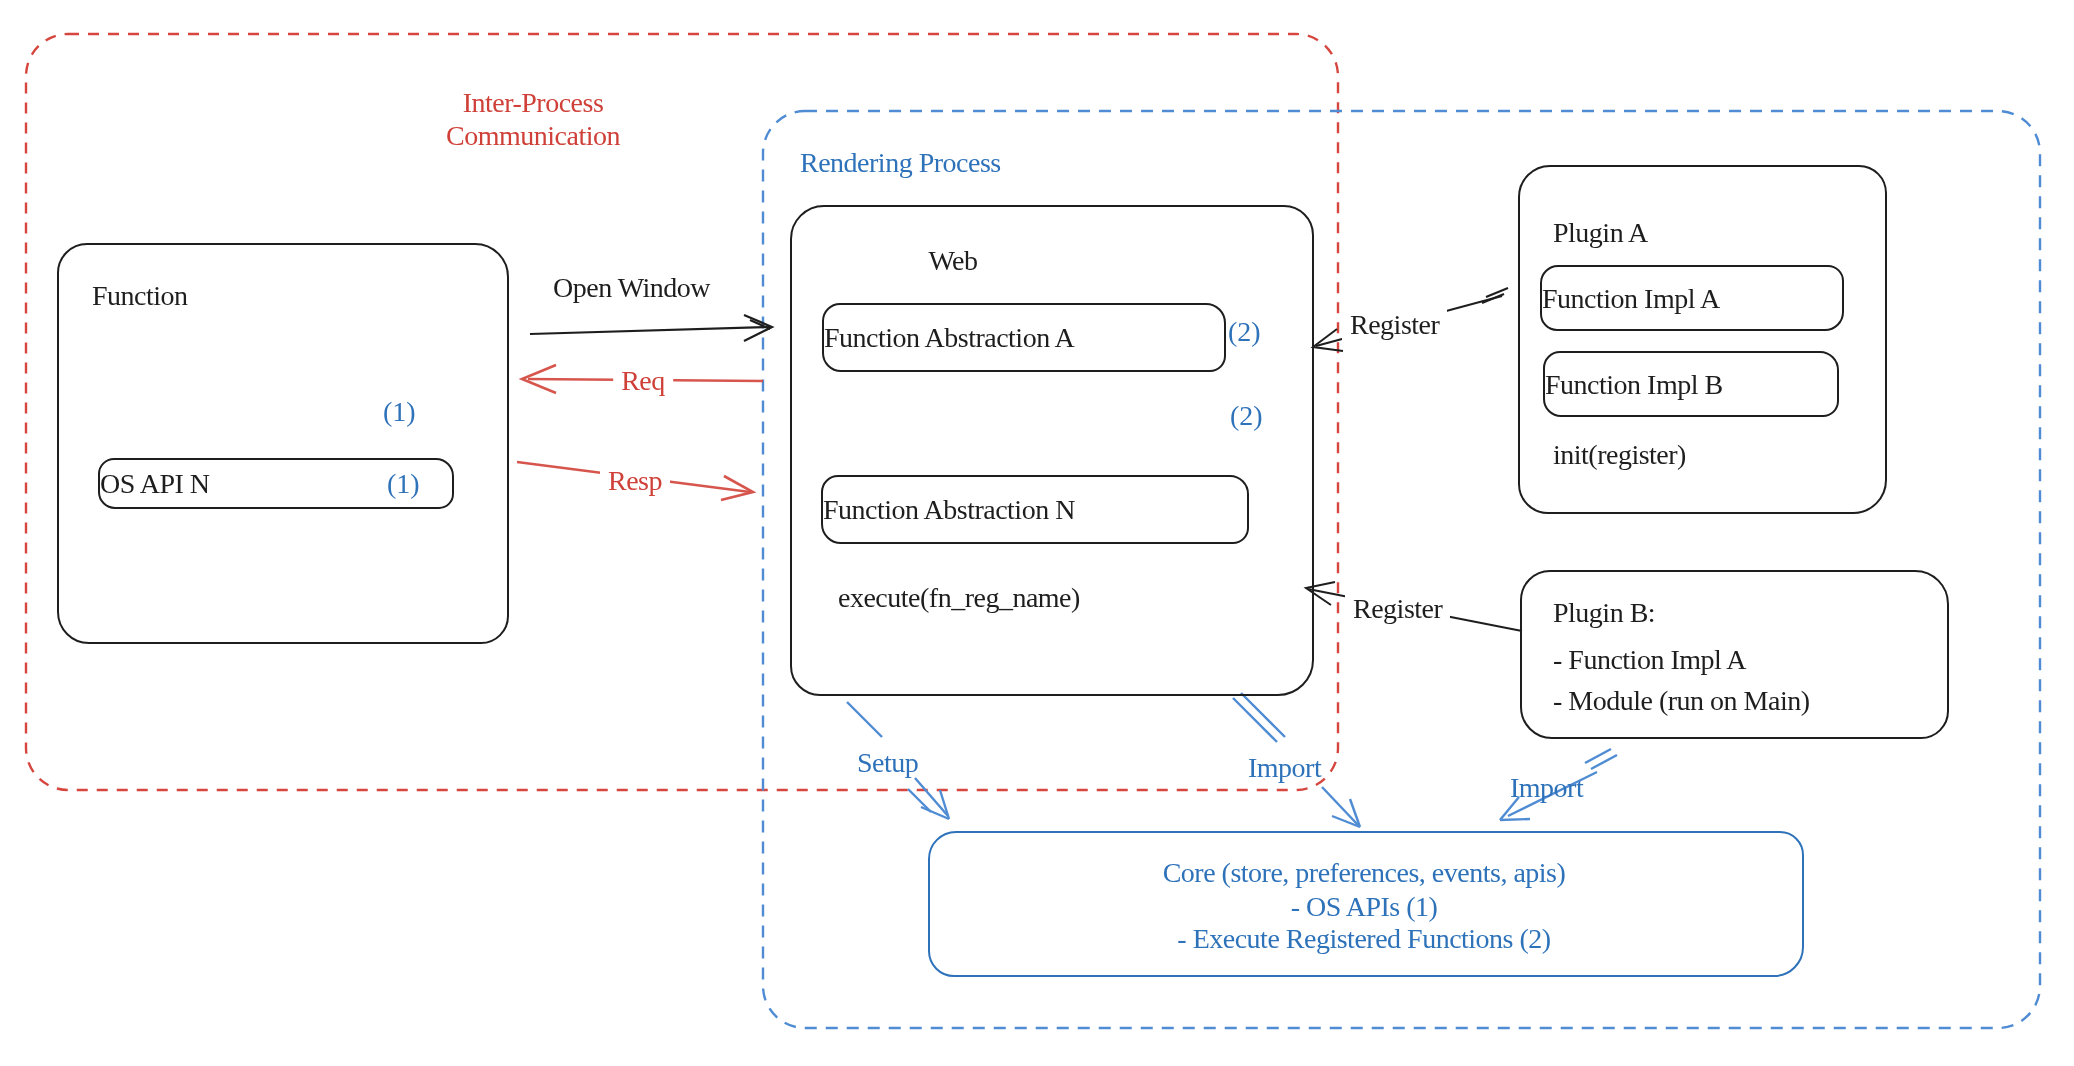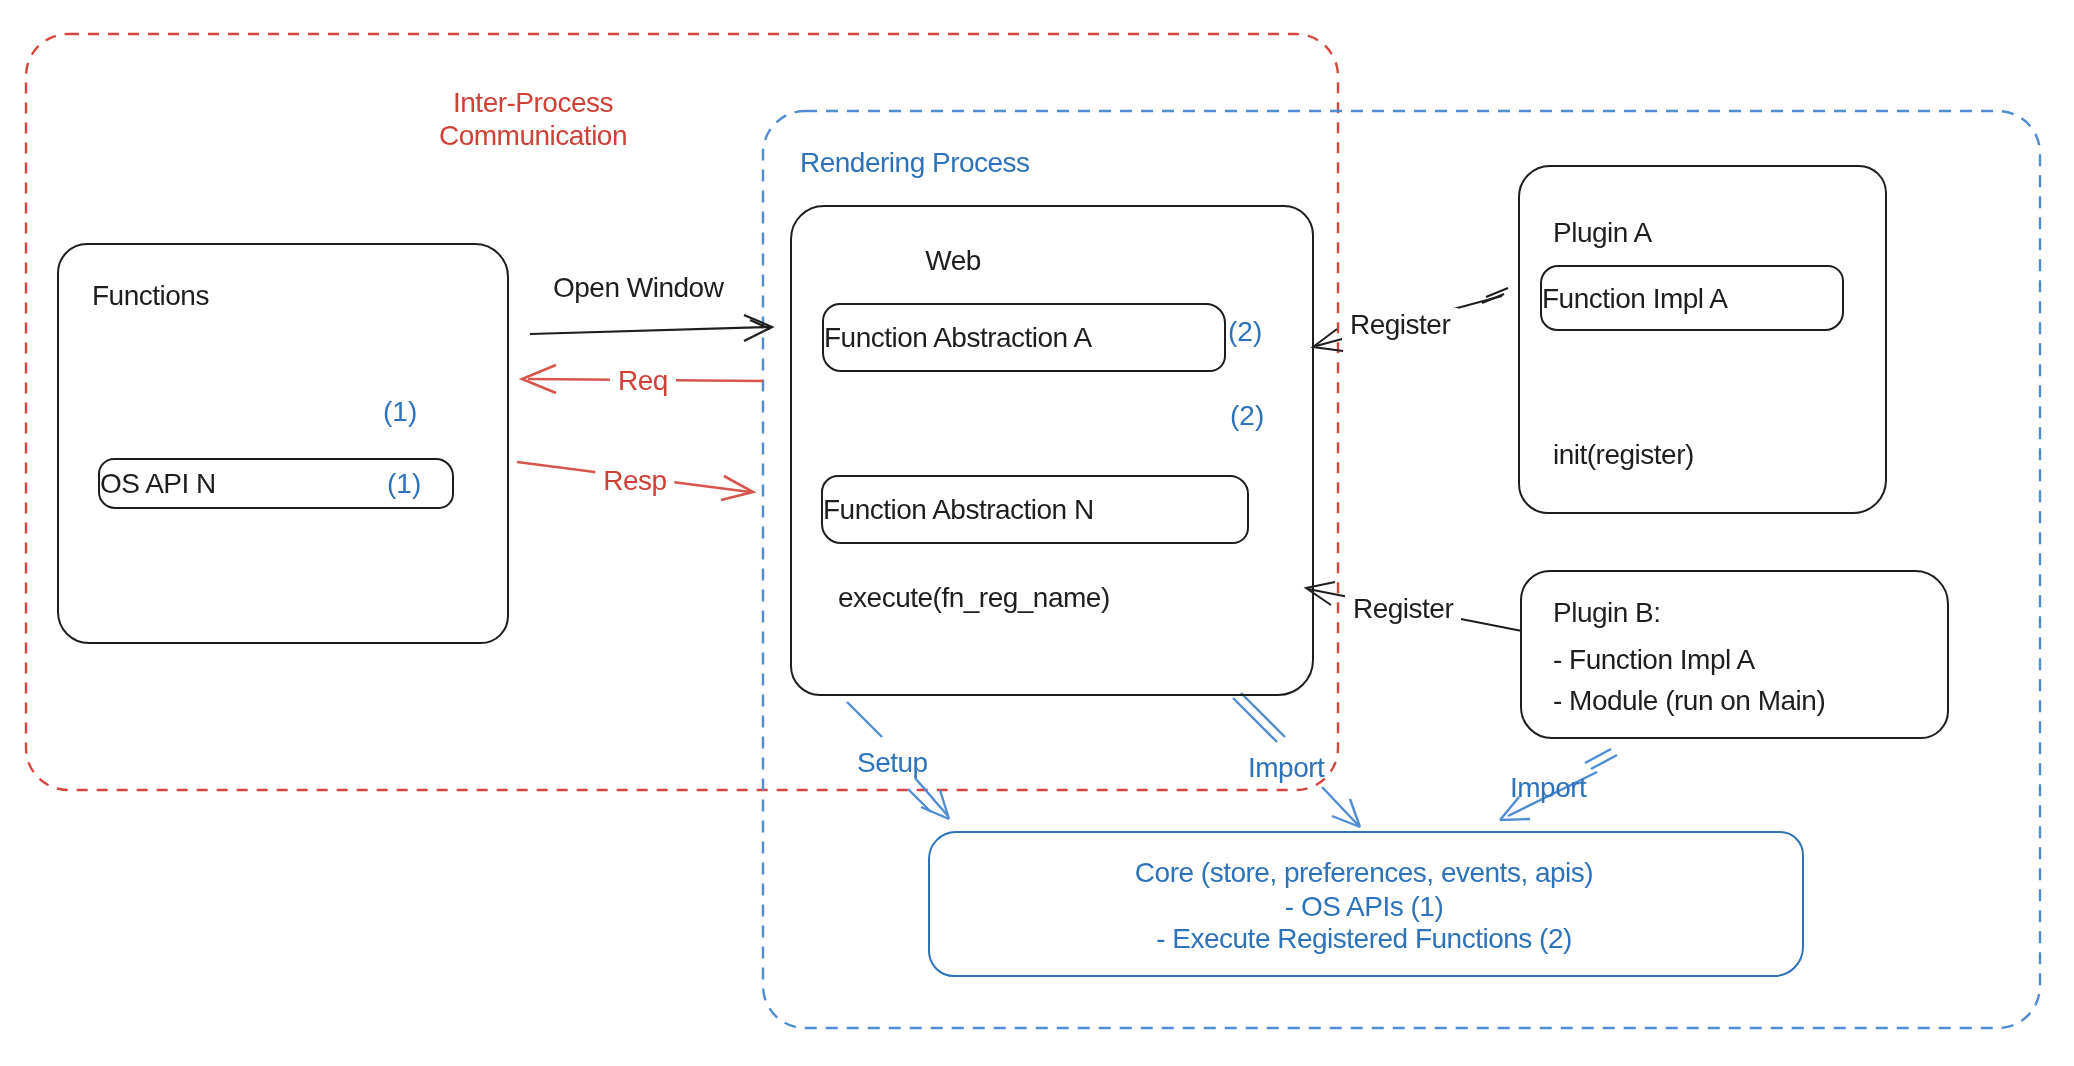--- a/index.html
+++ b/index.html
@@ -1,18 +1,18 @@
 <!DOCTYPE html>
 <html><head>
 <meta charset="utf-8">
 <style>
   html,body{margin:0;padding:0;background:#ffffff;}
   #canvas{
     position:relative;width:2074px;height:1066px;background:#ffffff;overflow:hidden;
-    font-family:Liberation Sans, sans-serif;
+    font-family:Liberation Serif, serif;
   }
   svg.layer{position:absolute;left:0;top:0;z-index:1;}
   .box{position:absolute;border:2.4px solid #1e1e1e;background:transparent;z-index:2;}
   .bluebox{position:absolute;border:2px solid #2e72ba;background:transparent;z-index:2;}
   .t{
     position:absolute;z-index:3;color:#1e1e1e;font-size:28px;line-height:33px;
     white-space:pre;letter-spacing:-0.5px;
   }
   .red{color:#cf4038;}
   .bluetxt{color:#2e72ba;}
@@ -84,21 +84,21 @@
       <path d="M1530,819 L1500,820"></path>
     </g>
   </svg>
 
   <span class="t red center" style="left:533px;top:86px">Inter-Process</span>
   <span class="t red center" style="left:533px;top:119px">Communication</span>
 
   <span class="t bluetxt" style="left:800px;top:146px">Rendering Process</span>
 
   <div class="box" style="left:57px;top:243px;width:448px;height:397px;border-radius:30px 34px 28px 32px"></div>
-  <span class="t" style="left:92px;top:279px">Functions</span>
+  <span class="t" style="left:92px;top:279px">Function</span>
 
   <span class="badge" style="left:383px;top:396px">(1)</span>
 
   <div class="box flexc" style="left:98px;top:458px;width:352px;height:47px;border-radius:16px 18px 15px 17px">
     <span class="t" style="position:static;margin-right:67px">OS API N</span>
   </div>
   <span class="badge" style="left:387px;top:468px">(1)</span>
 
   <span class="t" style="left:553px;top:271px">Open Window</span>
   <span class="t red center labelgap" style="left:643px;top:364px">Req</span>
@@ -123,20 +123,23 @@
 
   <span class="t labelgap" style="left:1342px;top:308px">Register</span>
   <span class="t labelgap" style="left:1345px;top:592px">Register</span>
 
   <div class="box" style="left:1518px;top:165px;width:365px;height:345px;border-radius:32px 28px 34px 30px"></div>
   <span class="t" style="left:1553px;top:216px">Plugin A</span>
 
   <div class="box flexc" style="left:1540px;top:265px;width:300px;height:62px;border-radius:18px 16px 19px 17px">
     <span class="t" style="position:static">Function Impl A</span>
   </div>
+  <div class="box flexc" style="left:1543px;top:351px;width:292px;height:62px;border-radius:17px 19px 16px 18px">
+    <span class="t" style="position:static">Function Impl B</span>
+  </div>
   <span class="t" style="left:1553px;top:438px">init(register)</span>
 
   <div class="box" style="left:1520px;top:570px;width:425px;height:165px;border-radius:30px 34px 28px 32px"></div>
   <span class="t" style="left:1553px;top:596px">Plugin B:</span>
   <span class="t" style="left:1553px;top:643px">- Function Impl A</span>
   <span class="t" style="left:1553px;top:684px">- Module (run on Main)</span>
 
   <span class="t bluetxt" style="left:857px;top:746px">Setup</span>
   <span class="t bluetxt" style="left:1248px;top:751px">Import</span>
   <span class="t bluetxt" style="left:1510px;top:771px">Import</span>

